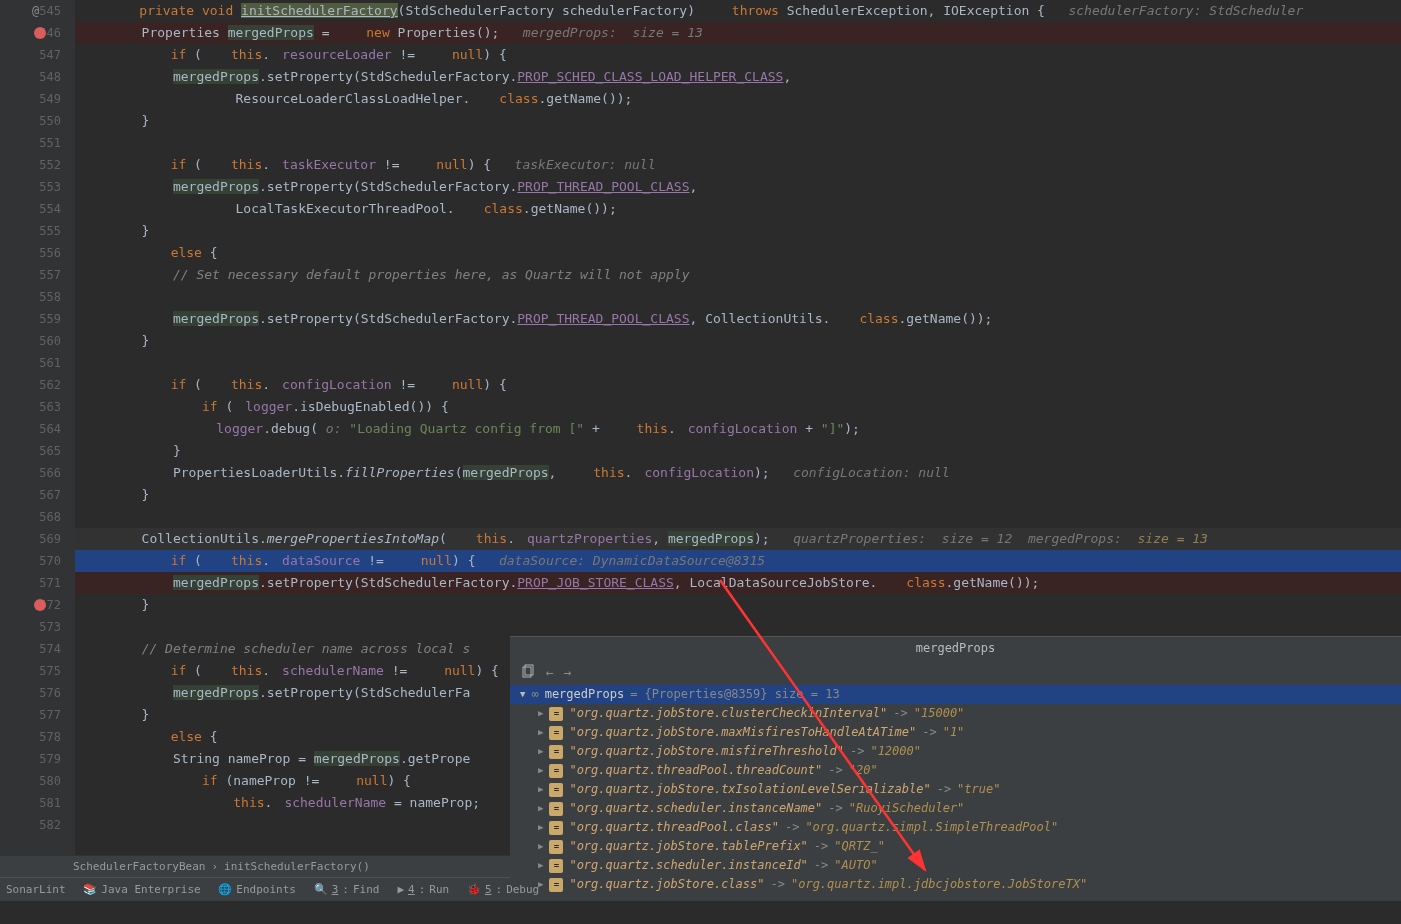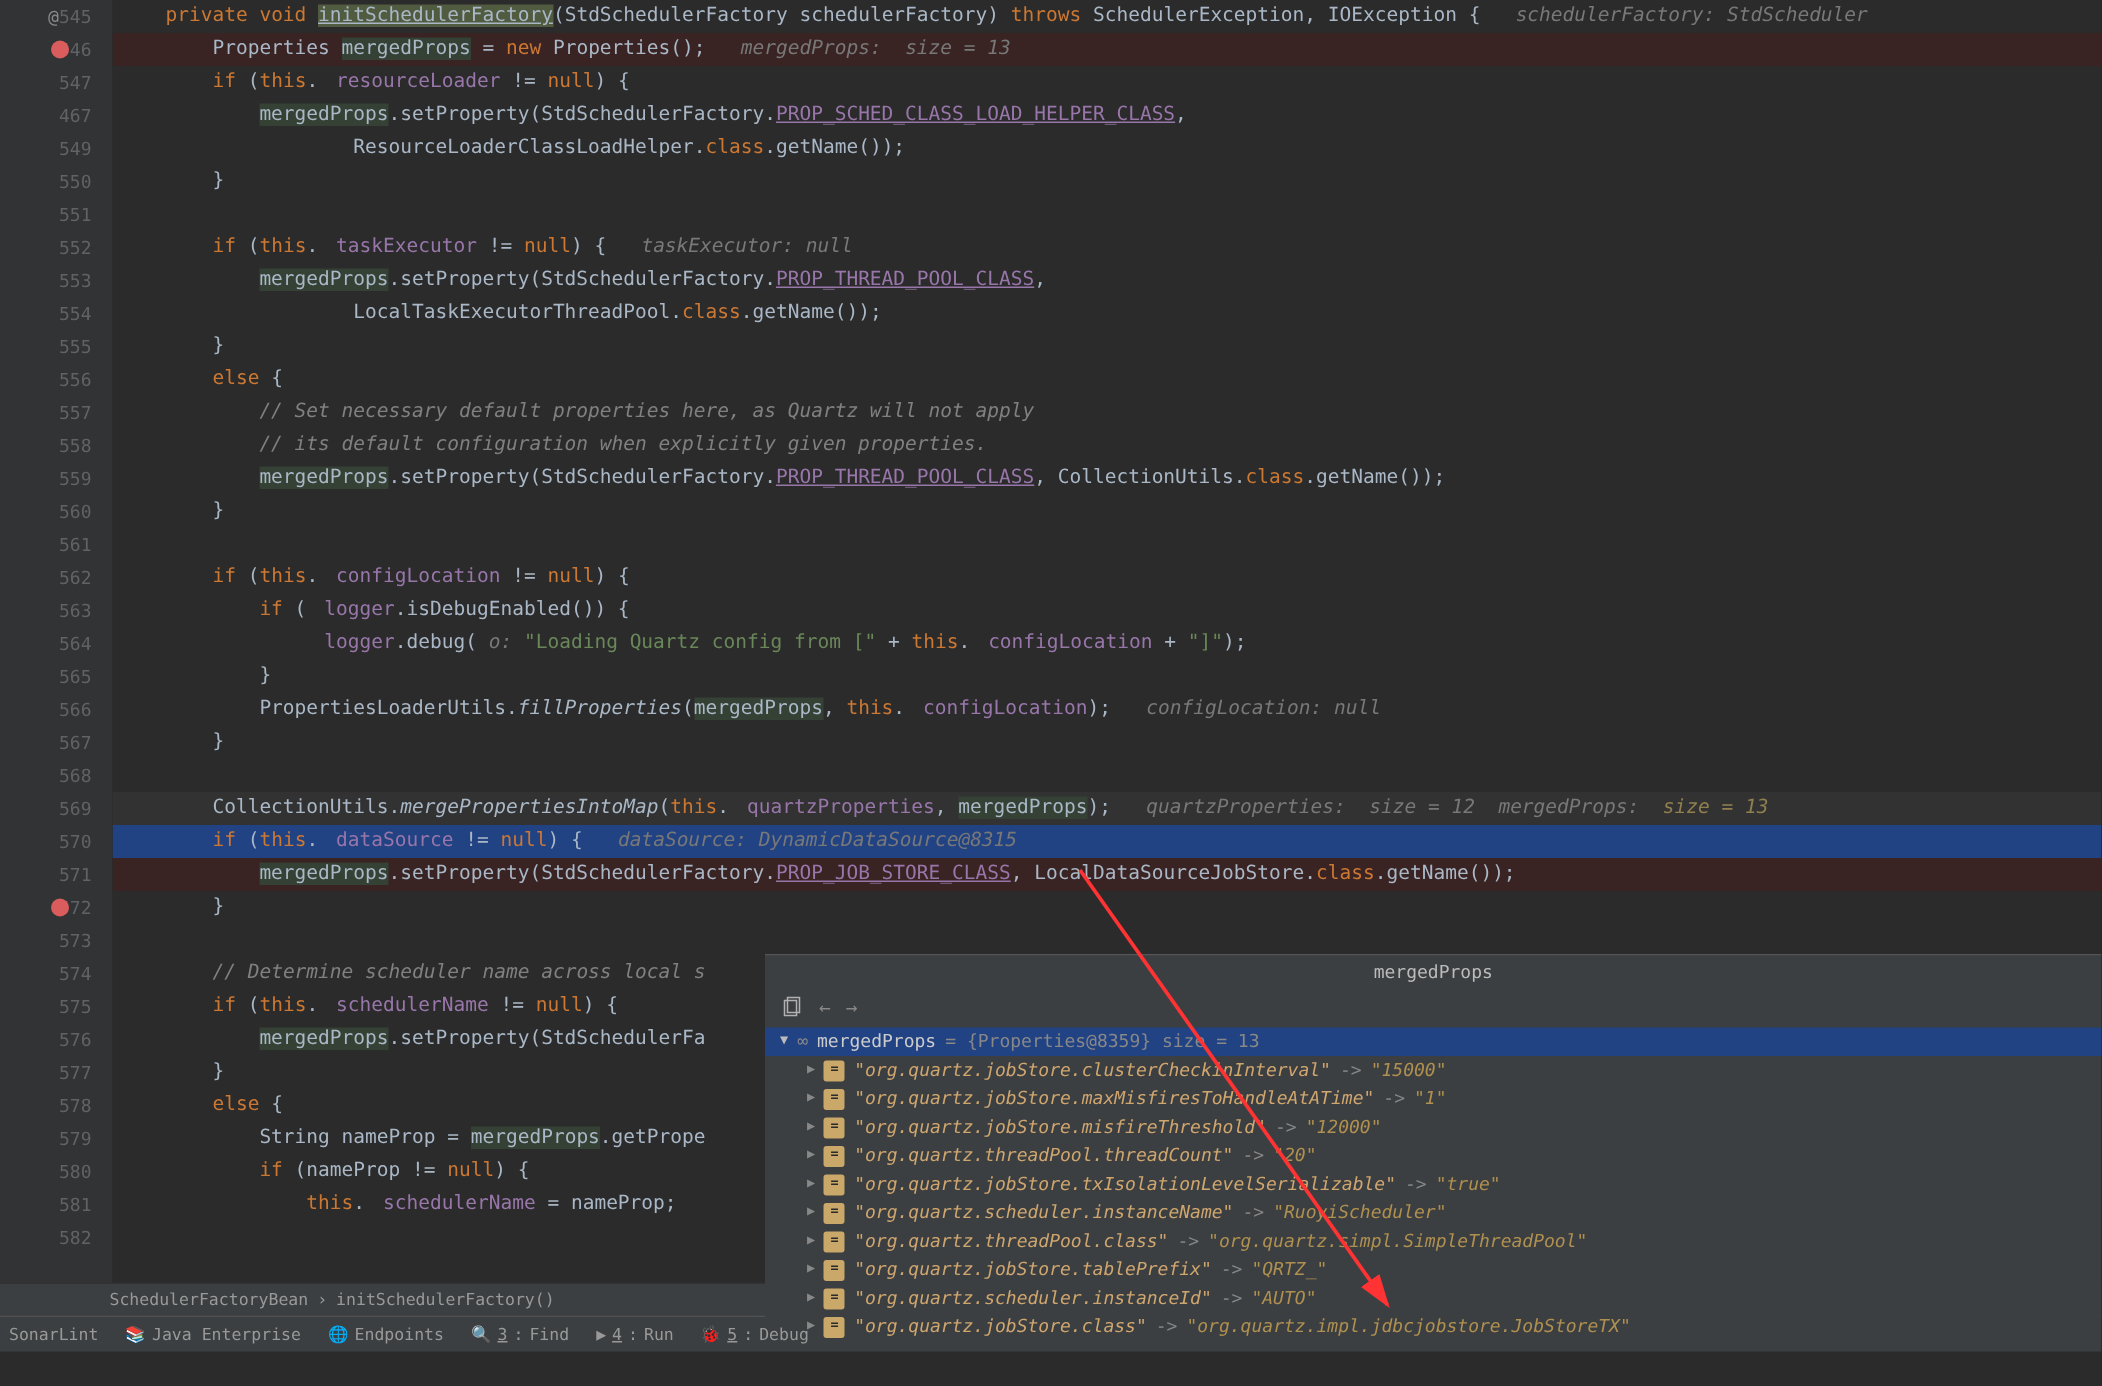--- a/index.html
+++ b/index.html
@@ -53,21 +53,21 @@
 }
 .code-line {
   height: 22px;
   line-height: 22px;
   white-space: pre;
   padding-left: 4px;
 }
 .code-line.hl-red { background: #3a2323; }
 .code-line.hl-blue { background: #214283; }
 .code-line.hl-dark { background: #323232; }
-.kw { color: #cc7832; }
+.kw { color: #cc7832; margin-left: 29px; }
 .str { color: #6a8759; }
 .fld { color: #9876aa; margin-left: 12px; }
 .fld-u { color: #9876aa; text-decoration: underline; }
 .mtd { font-style: italic; color: #a9b7c6; }
 .cmt { color: #808080; font-style: italic; }
 .cmt-hint { color: #787878; font-style: italic; }
 .hint-y { color: #908050; font-style: italic; }
 .bg-y { background: #515b40; text-decoration: underline; }
 .bg-g { background: #344134; }
 
@@ -158,21 +158,21 @@
 }
 </style>
 </head>
 <body>
 
 <div class="editor-area">
   <div class="gutter" id="gutter">
       <div class="gutter-line at">545</div>
       <div class="gutter-line">546<div class="bp"></div></div>
       <div class="gutter-line">547</div>
-      <div class="gutter-line">467</div>
+      <div class="gutter-line">548</div>
       <div class="gutter-line">549</div>
       <div class="gutter-line">550</div>
       <div class="gutter-line">551</div>
       <div class="gutter-line">552</div>
       <div class="gutter-line">553</div>
       <div class="gutter-line">554</div>
       <div class="gutter-line">555</div>
       <div class="gutter-line">556</div>
       <div class="gutter-line">557</div>
       <div class="gutter-line">558</div>
@@ -208,21 +208,21 @@
       <div class="code-line "><span>            </span><span class="bg-g">mergedProps</span><span>.setProperty(StdSchedulerFactory.</span><span class="fld-u">PROP_SCHED_CLASS_LOAD_HELPER_CLASS</span><span>,</span></div>
       <div class="code-line "><span>                    ResourceLoaderClassLoadHelper.</span><span class="kw">class</span><span>.getName());</span></div>
       <div class="code-line "><span>        }</span></div>
       <div class="code-line "><span></span></div>
       <div class="code-line "><span>        </span><span class="kw">if </span><span>(</span><span class="kw">this</span><span>.</span><span class="fld">taskExecutor</span><span> != </span><span class="kw">null</span><span>) {   </span><span class="cmt-hint">taskExecutor: null</span></div>
       <div class="code-line "><span>            </span><span class="bg-g">mergedProps</span><span>.setProperty(StdSchedulerFactory.</span><span class="fld-u">PROP_THREAD_POOL_CLASS</span><span>,</span></div>
       <div class="code-line "><span>                    LocalTaskExecutorThreadPool.</span><span class="kw">class</span><span>.getName());</span></div>
       <div class="code-line "><span>        }</span></div>
       <div class="code-line "><span>        </span><span class="kw">else </span><span>{</span></div>
       <div class="code-line "><span>            </span><span class="cmt">// Set necessary default properties here, as Quartz will not apply</span></div>
-      <div class="code-line "><span>            </span><span class="cmt">// its default configuration when explicitly given properties.</span></div>
+      <div class="code-line "><span>            </span></div>
       <div class="code-line "><span>            </span><span class="bg-g">mergedProps</span><span>.setProperty(StdSchedulerFactory.</span><span class="fld-u">PROP_THREAD_POOL_CLASS</span><span>, CollectionUtils.</span><span class="kw">class</span><span>.getName());</span></div>
       <div class="code-line "><span>        }</span></div>
       <div class="code-line "><span></span></div>
       <div class="code-line "><span>        </span><span class="kw">if </span><span>(</span><span class="kw">this</span><span>.</span><span class="fld">configLocation</span><span> != </span><span class="kw">null</span><span>) {</span></div>
       <div class="code-line "><span>            </span><span class="kw">if </span><span>(</span><span class="fld">logger</span><span>.isDebugEnabled()) {</span></div>
       <div class="code-line "><span>                </span><span class="fld">logger</span><span>.debug( </span><span class="cmt-hint">o: </span><span class="str">"Loading Quartz config from ["</span><span> + </span><span class="kw">this</span><span>.</span><span class="fld">configLocation</span><span> + </span><span class="str">"]"</span><span>);</span></div>
       <div class="code-line "><span>            }</span></div>
       <div class="code-line "><span>            PropertiesLoaderUtils.</span><span class="mtd">fillProperties</span><span>(</span><span class="bg-g">mergedProps</span><span>, </span><span class="kw">this</span><span>.</span><span class="fld">configLocation</span><span>);   </span><span class="cmt-hint">configLocation: null</span></div>
       <div class="code-line "><span>        }</span></div>
       <div class="code-line "><span></span></div>

